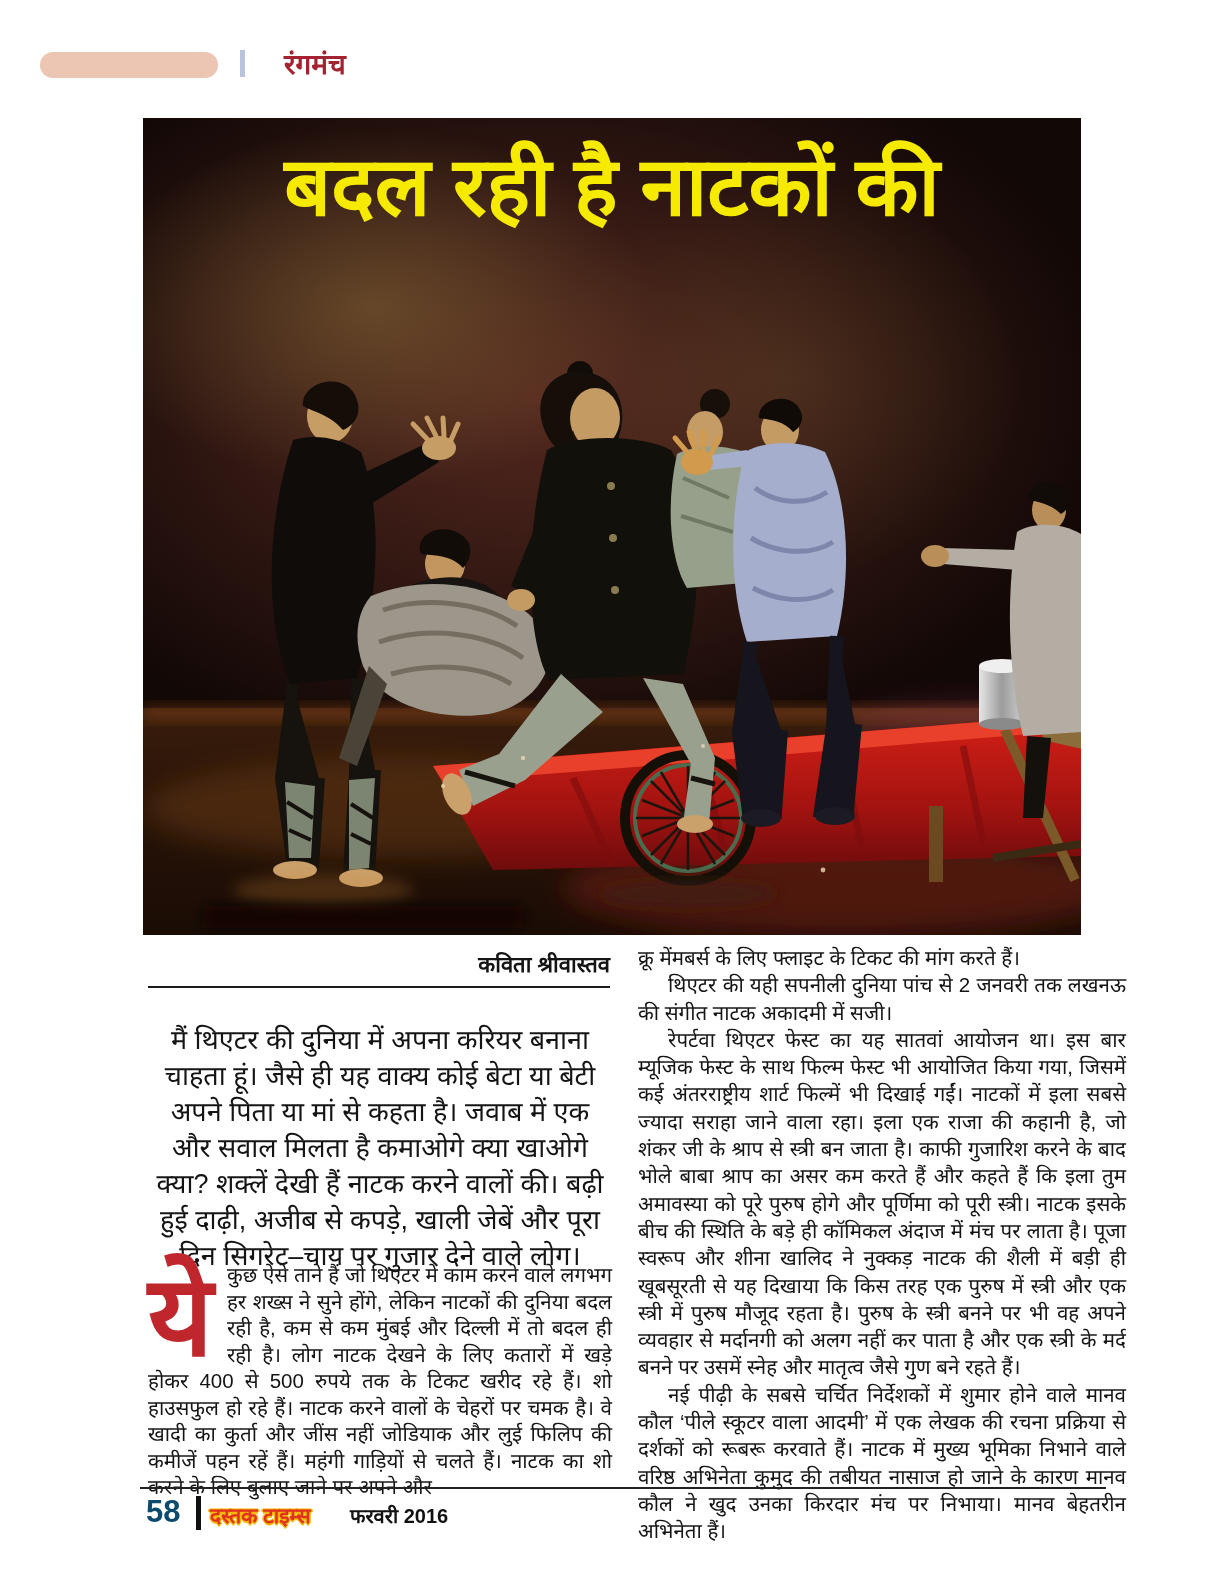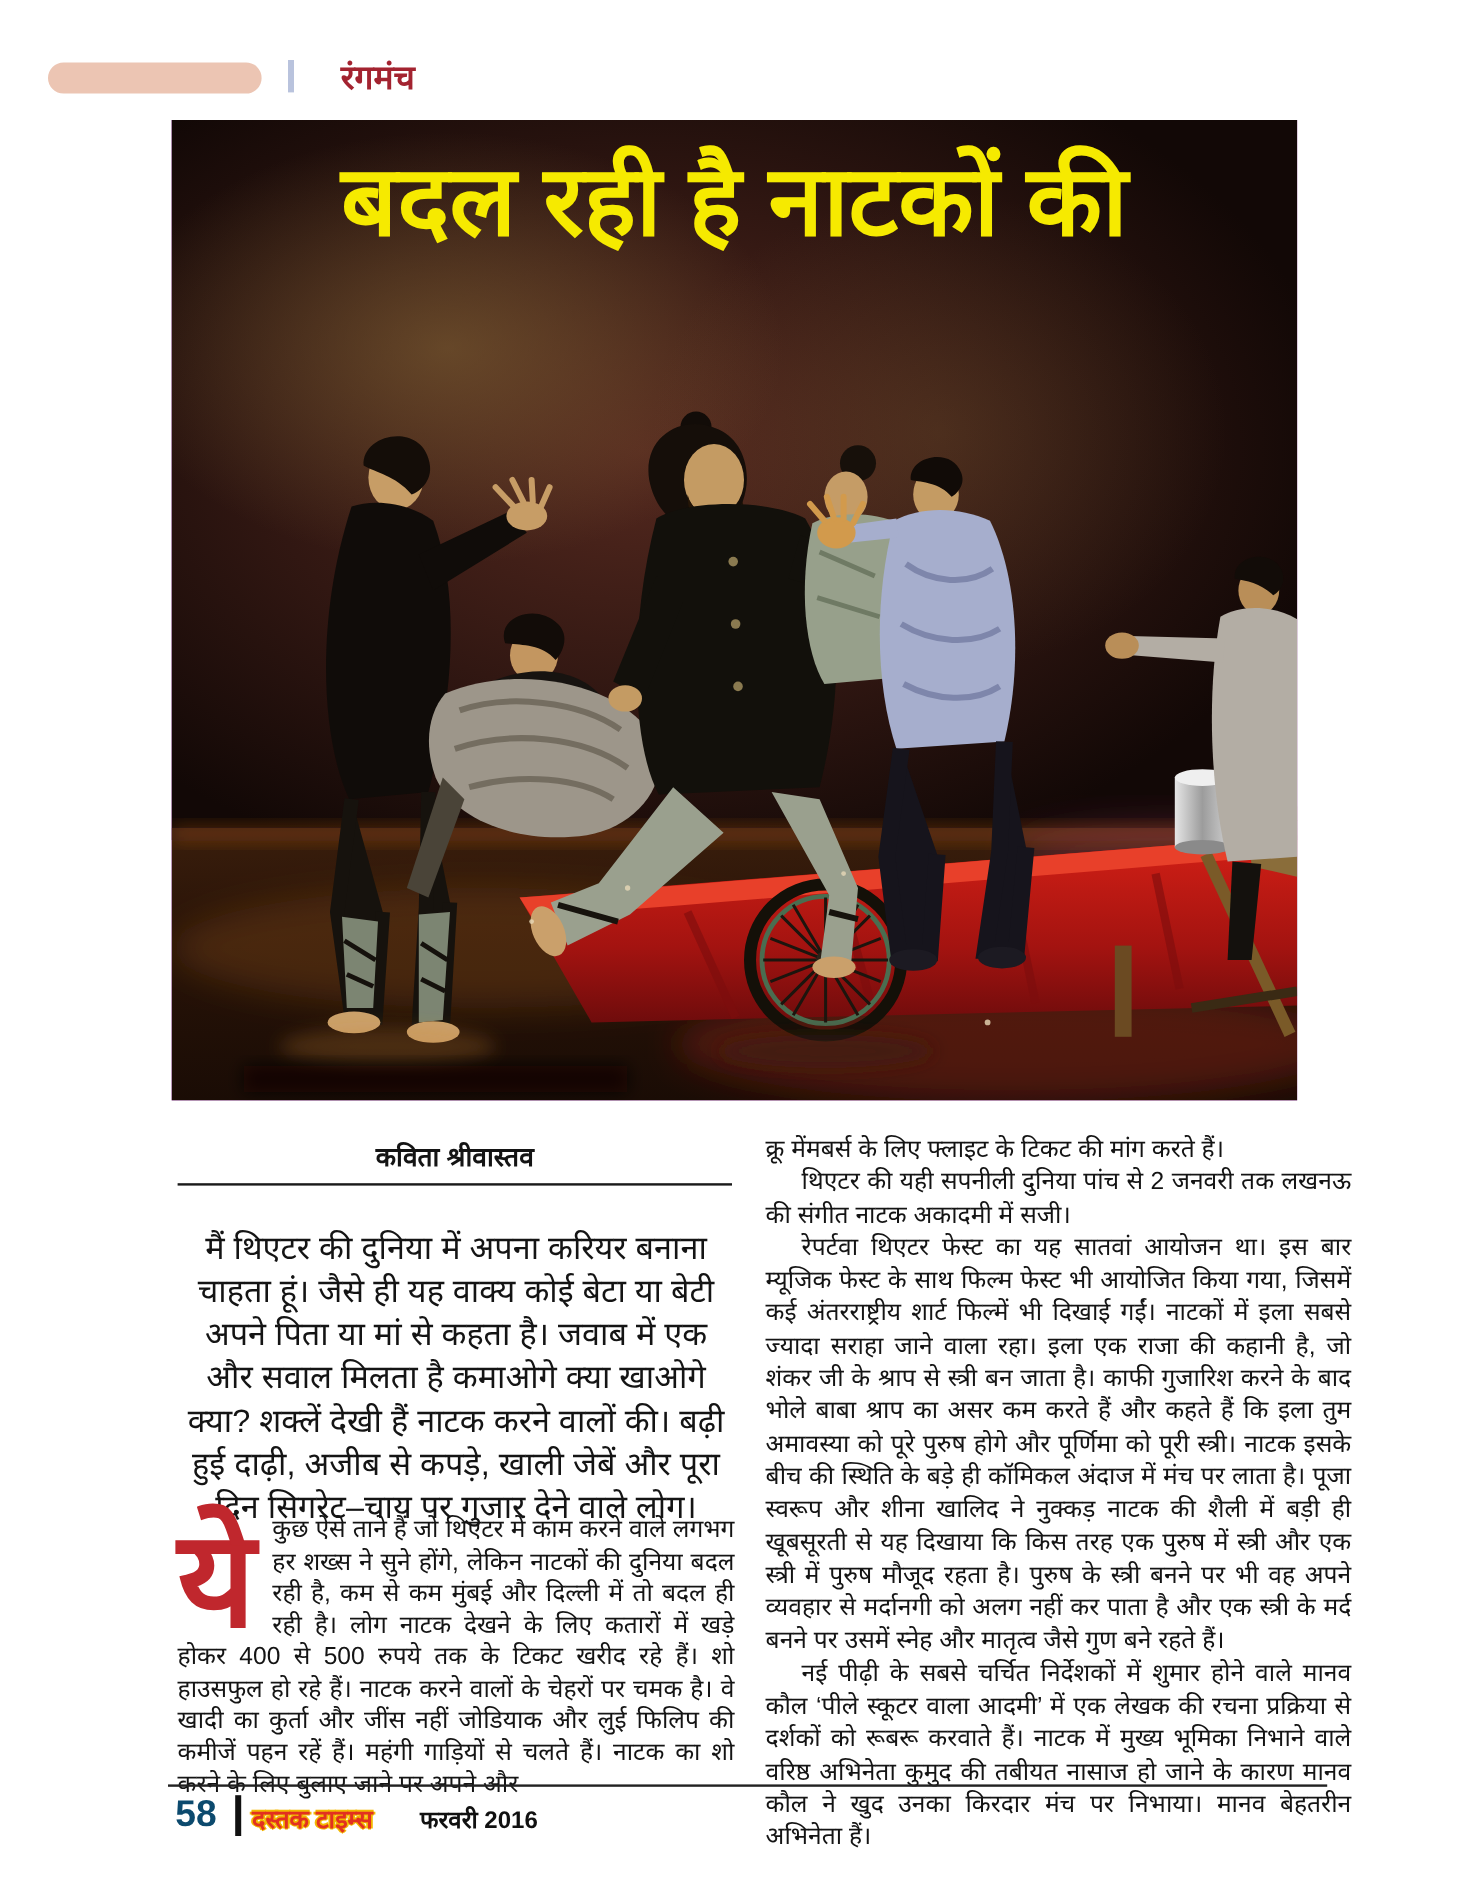--- a/index.html
+++ b/index.html
@@ -5,28 +5,28 @@
   html,body{margin:0;padding:0;background:#ffffff;}
   body{width:1224px;height:1584px;position:relative;font-family:"Liberation Sans",sans-serif;color:#141414;}
   .abs{position:absolute;}
 
   
   .pill{left:40px;top:52px;width:178px;height:26px;border-radius:13px;background:#ecc5b3;}
   .hdr-bar{left:240px;top:50px;width:5px;height:27px;background:#b9c3dd;}
   .section-label{left:284px;top:44px;font-size:28px;font-weight:600;color:#a32330;}
 
   
-  .photo-wrap{left:143px;top:100px;width:938px;height:817px;overflow:hidden;background:#701a75;}
+  .photo-wrap{left:143px;top:118px;width:938px;height:817px;overflow:hidden;background:#4d7c0f;}
   .photo-wrap svg{display:block;}
   .headline{left:0;top:16px;width:938px;text-align:center;line-height:106px;
             font-size:82px;font-weight:800;color:#f6ea00;letter-spacing:0px;}
   .headline .hl{display:block;}
 
   
-  .byline{left:148px;top:948px;width:462px;text-align:center;font-size:22px;font-weight:700;}
+  .byline{left:148px;top:948px;width:462px;text-align:right;font-size:22px;font-weight:700;}
   .byline-rule{left:148px;top:986px;width:462px;height:2px;background:#1a1a1a;}
   .col-left{left:148px;width:464px;}
   .intro{top:1022px;font-size:27px;line-height:36px;font-weight:500;text-align:center;}
   .para-drop{top:1262px;font-size:20.5px;line-height:26.5px;text-align:justify;}
   .dropcap{float:left;font-size:112px;line-height:.88;font-weight:700;color:#c0272d;padding:6px 14px 0 0;}
   .col-right{left:618px;top:944px;width:488px;font-size:20.5px;line-height:27.3px;text-align:justify;margin-left:20px;}
   .col-right p{margin:0;}
   .col-right p.ind{text-indent:30px;}
 
   

